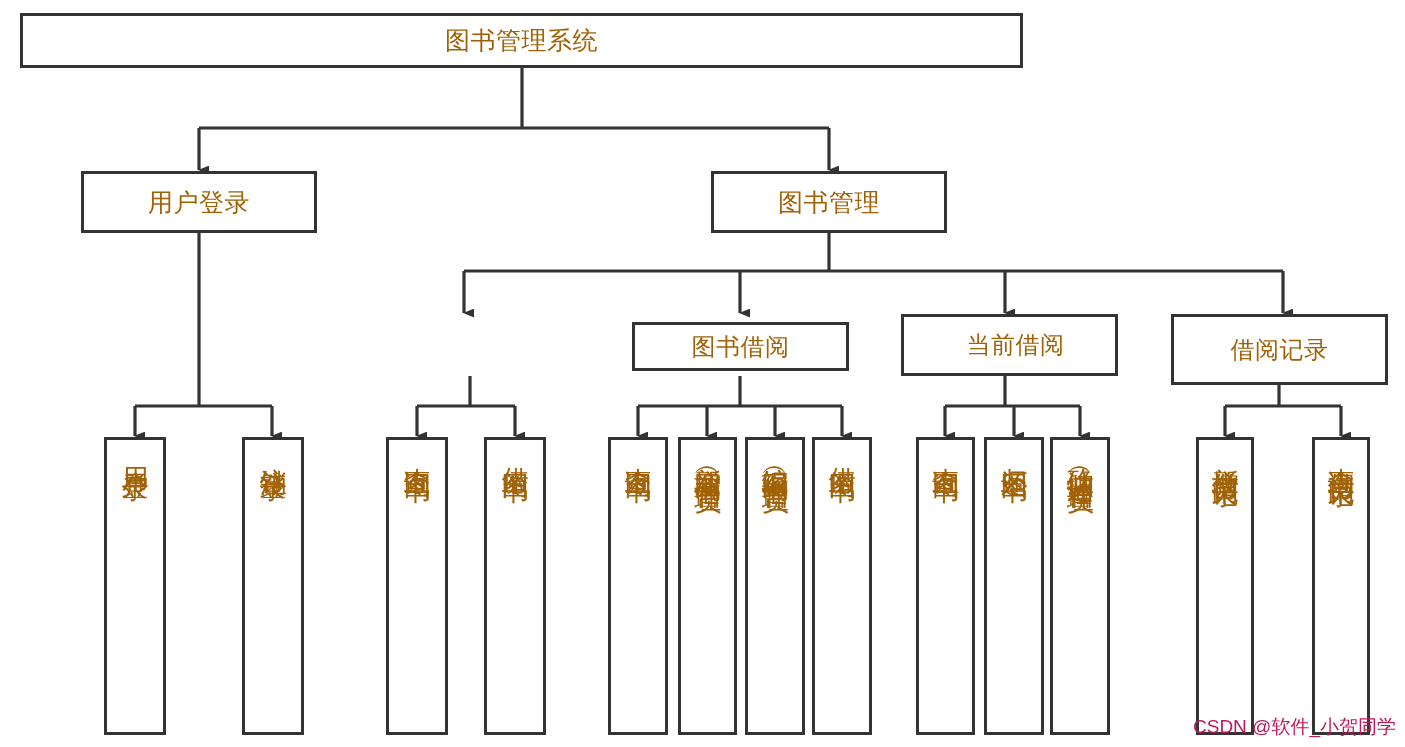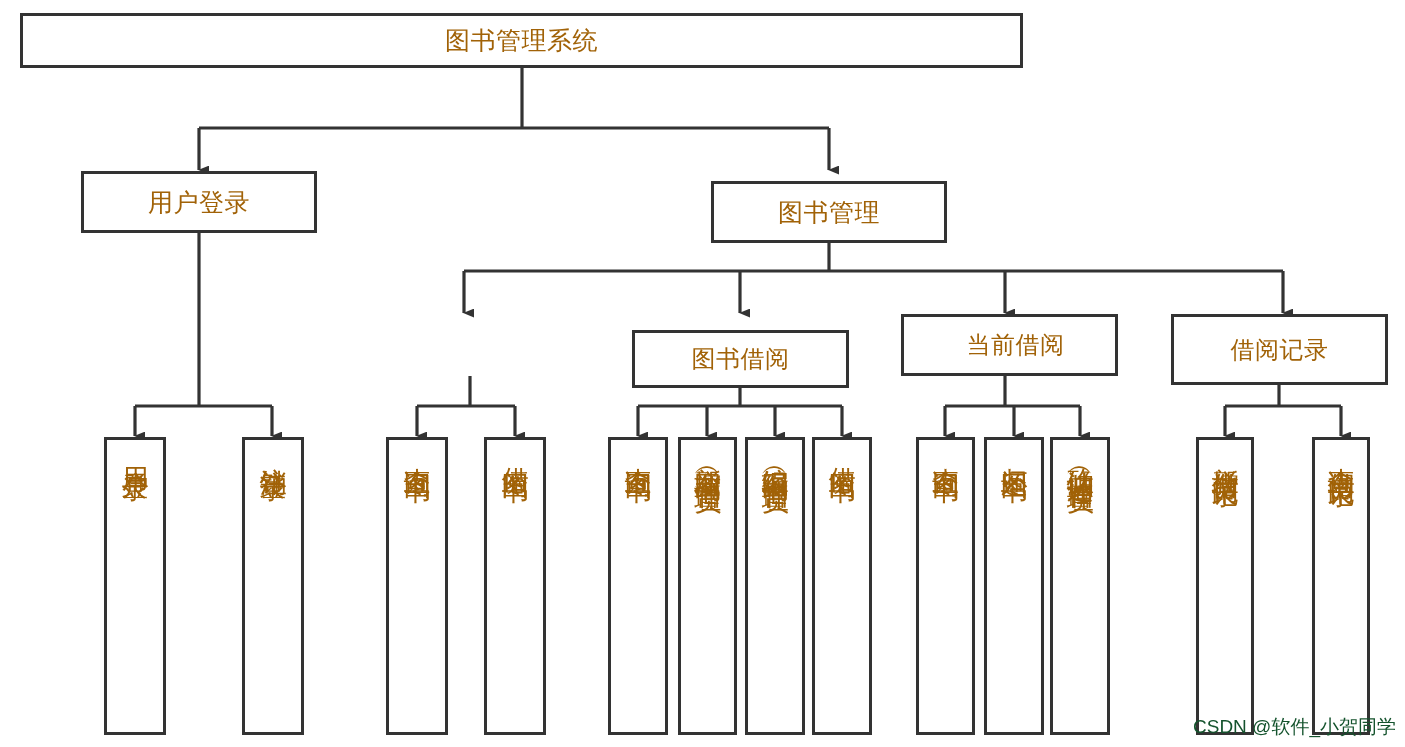--- a/index.html
+++ b/index.html
@@ -51,21 +51,21 @@
   .node-leaf .node-label {
     writing-mode: vertical-rl;
     text-orientation: upright;
     font-size: 27px;
     line-height: 1.06;
     letter-spacing: 3px;
     white-space: nowrap;
   }
   .watermark {
     position: absolute;
-    color: #14532d;
+    color: #be185d;
     font-size: 19px;
     font-family: "Liberation Sans", "DejaVu Sans", sans-serif;
     white-space: nowrap;
     pointer-events: none;
   }
 </style>
 </head>
 <body>
 
 <div id="diagram-root">
@@ -121,25 +121,25 @@
     </g>
   </svg>
 
   <div class="node-box node-root" style="left:20px; top:13px; width:1003px; height:55px;">
     <span class="node-label">图书管理系统</span>
   </div>
 
   <div class="node-box node-l2" style="left:81px; top:171px; width:236px; height:62px;">
     <span class="node-label">用户登录</span>
   </div>
-  <div class="node-box node-l2" style="left:711px; top:171px; width:236px; height:62px;margin-top:10px;">
+  <div class="node-box node-l2" style="left:711px; top:171px; width:236px; height:62px;">
     <span class="node-label">图书管理</span>
   </div>
 
-  <div class="node-box node-l3" style="left:632px; top:330px; width:217px; height:58px;">
+  <div class="node-box node-l3" style="left:632px; top:322px; width:217px; height:49px;">
     <span class="node-label">图书借阅</span>
   </div>
   <div class="node-box node-l3" style="left:901px; top:314px; width:217px; height:62px;padding-left:12px;">
     <span class="node-label">当前借阅</span>
   </div>
   <div class="node-box node-l3" style="left:1171px; top:314px; width:217px; height:71px;">
     <span class="node-label">借阅记录</span>
   </div>
 
   <div class="node-box node-leaf" style="left:104px; top:437px; width:62px; height:298px;">

